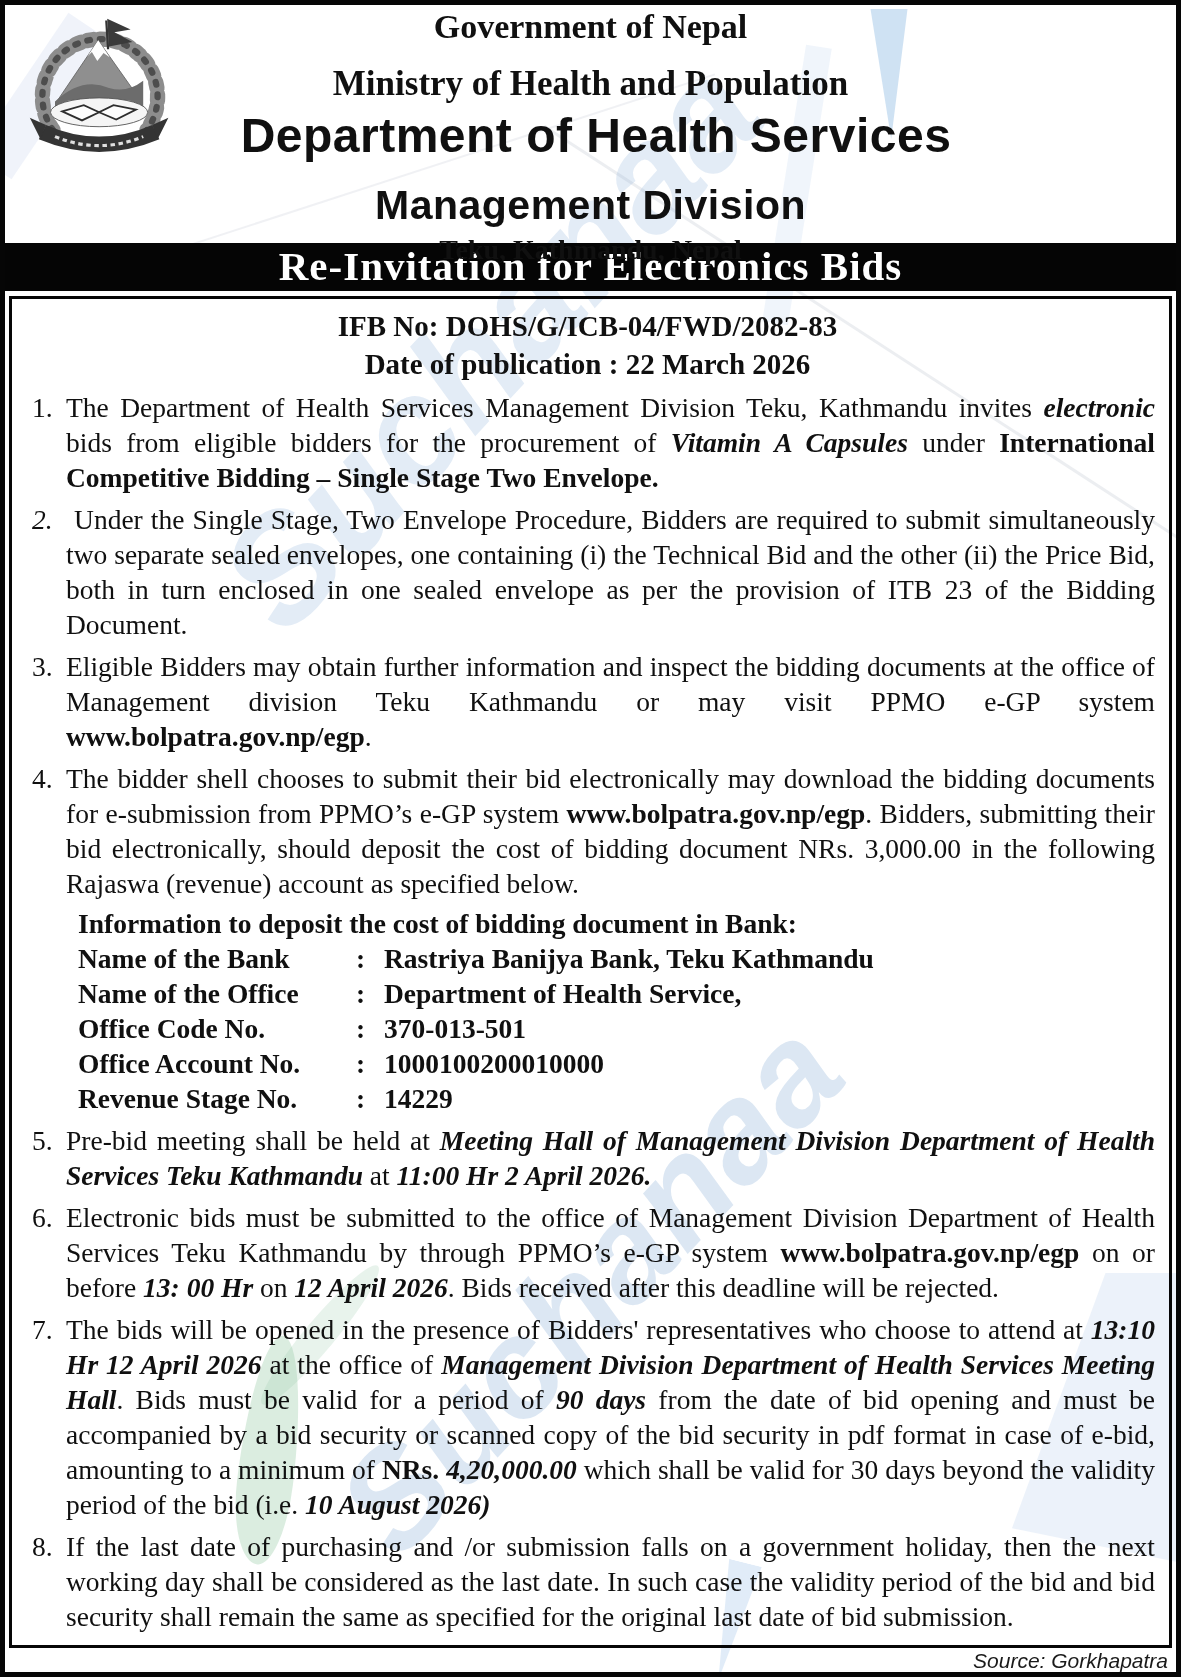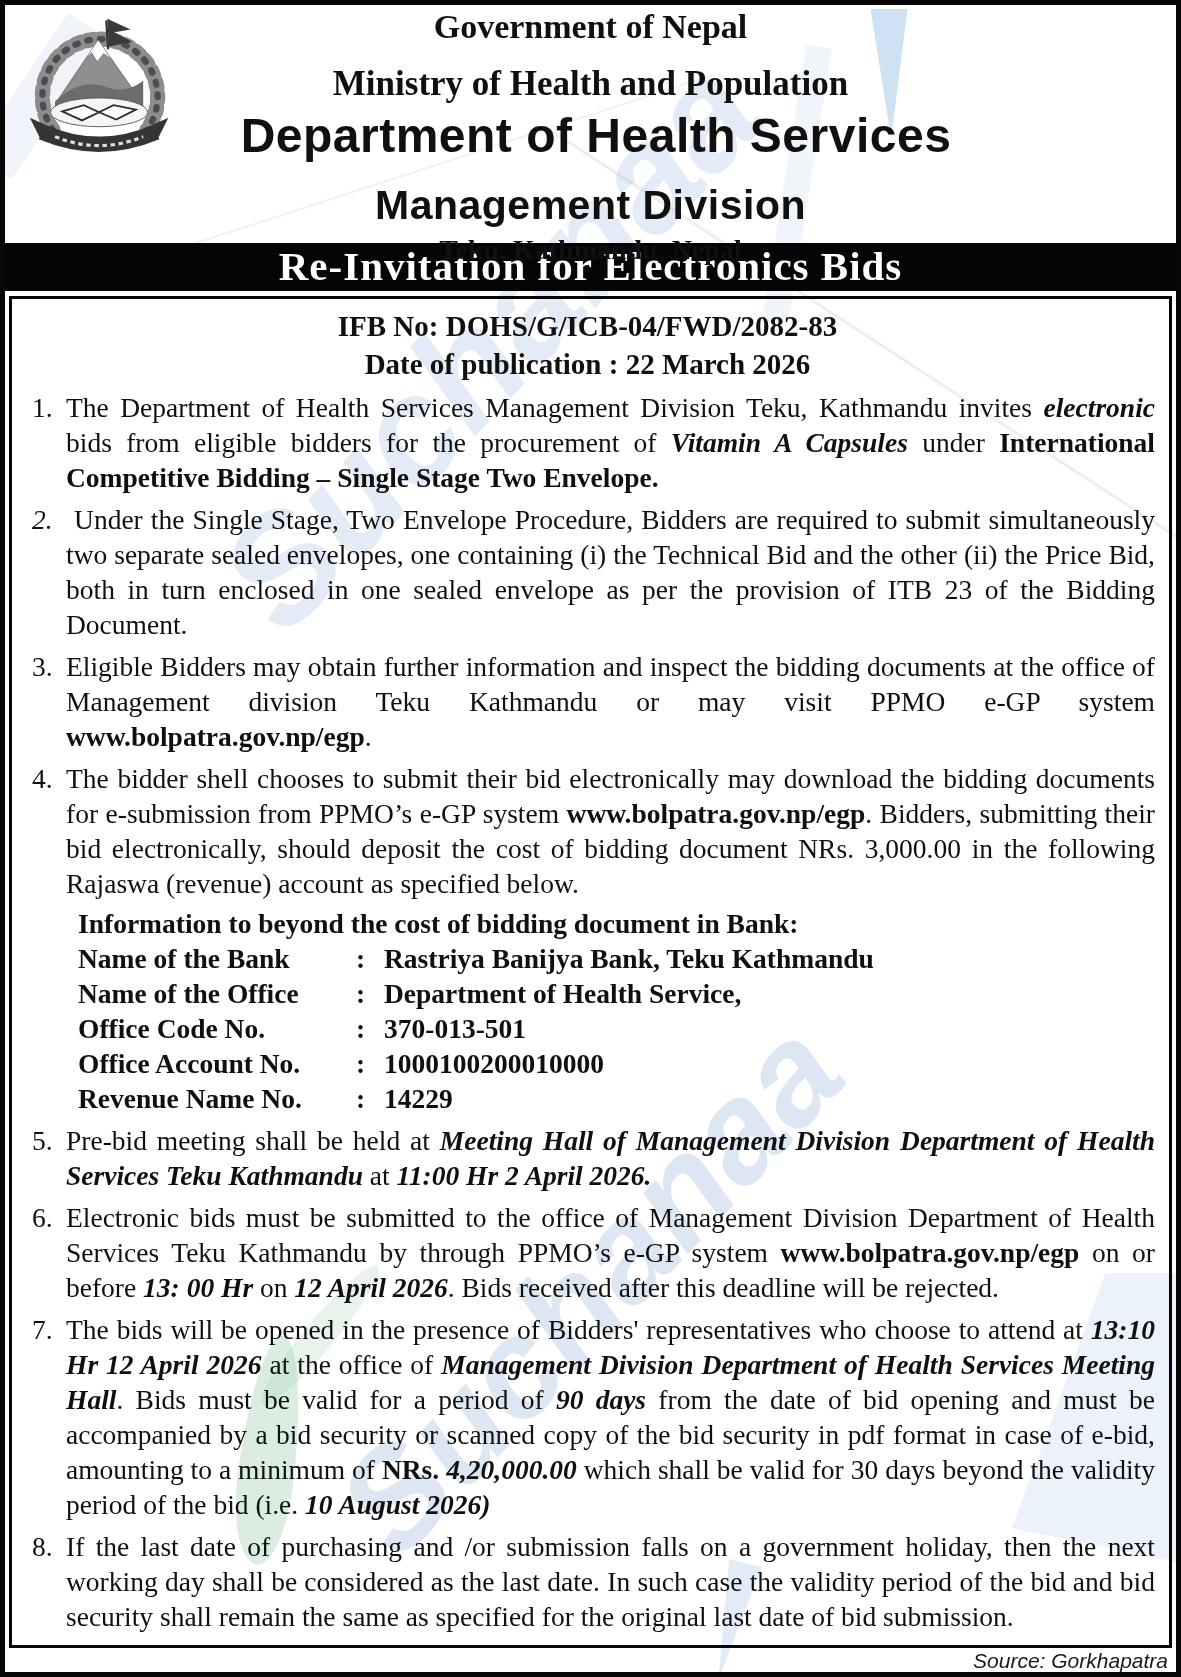--- a/index.html
+++ b/index.html
@@ -128,21 +128,21 @@
     <div class="item">
       <div class="item-num">3.</div>
       <div class="item-text"><span>Eligible Bidders may obtain further information and inspect the bidding documents at the office of Management division Teku Kathmandu or may visit PPMO e-GP system </span><span class="b">www.bolpatra.gov.np/egp</span><span>.</span></div>
     </div>
 
     <div class="item">
       <div class="item-num">4.</div>
       <div class="item-text"><span>The bidder shell chooses to submit their bid electronically may download the bidding documents for e-submission from PPMO’s e-GP system </span><span class="b">www.bolpatra.gov.np/egp</span><span>. Bidders, submitting their bid electronically, should deposit the cost of bidding document NRs. 3,000.00 in the following Rajaswa (revenue) account as specified below.</span></div>
     </div>
 
-    <div class="sub-line runs"><span class="b">Information to beyond the cost of bidding document in Bank:</span></div>
+    <div class="sub-line runs"><span class="b">Information to deposit the cost of bidding document in Bank:</span></div>
 
     <div class="kv">
       <div class="kv-label">Name of the Bank</div>
       <div class="kv-sep">:</div>
       <div class="kv-value">Rastriya Banijya Bank, Teku Kathmandu</div>
     </div>
 
     <div class="kv">
       <div class="kv-label">Name of the Office</div>
       <div class="kv-sep">:</div>
@@ -155,21 +155,21 @@
       <div class="kv-value">370-013-501</div>
     </div>
 
     <div class="kv">
       <div class="kv-label">Office Account No.</div>
       <div class="kv-sep">:</div>
       <div class="kv-value">1000100200010000</div>
     </div>
 
     <div class="kv">
-      <div class="kv-label">Revenue Name No.</div>
+      <div class="kv-label">Revenue Stage No.</div>
       <div class="kv-sep">:</div>
       <div class="kv-value">14229</div>
     </div>
 
     <div class="item">
       <div class="item-num">5.</div>
       <div class="item-text"><span>Pre-bid meeting shall be held at </span><span class="b i">Meeting Hall of Management Division Department of Health Services Teku Kathmandu</span><span> at </span><span class="b i">11:00 Hr 2 April 2026.</span></div>
     </div>
 
     <div class="item">

